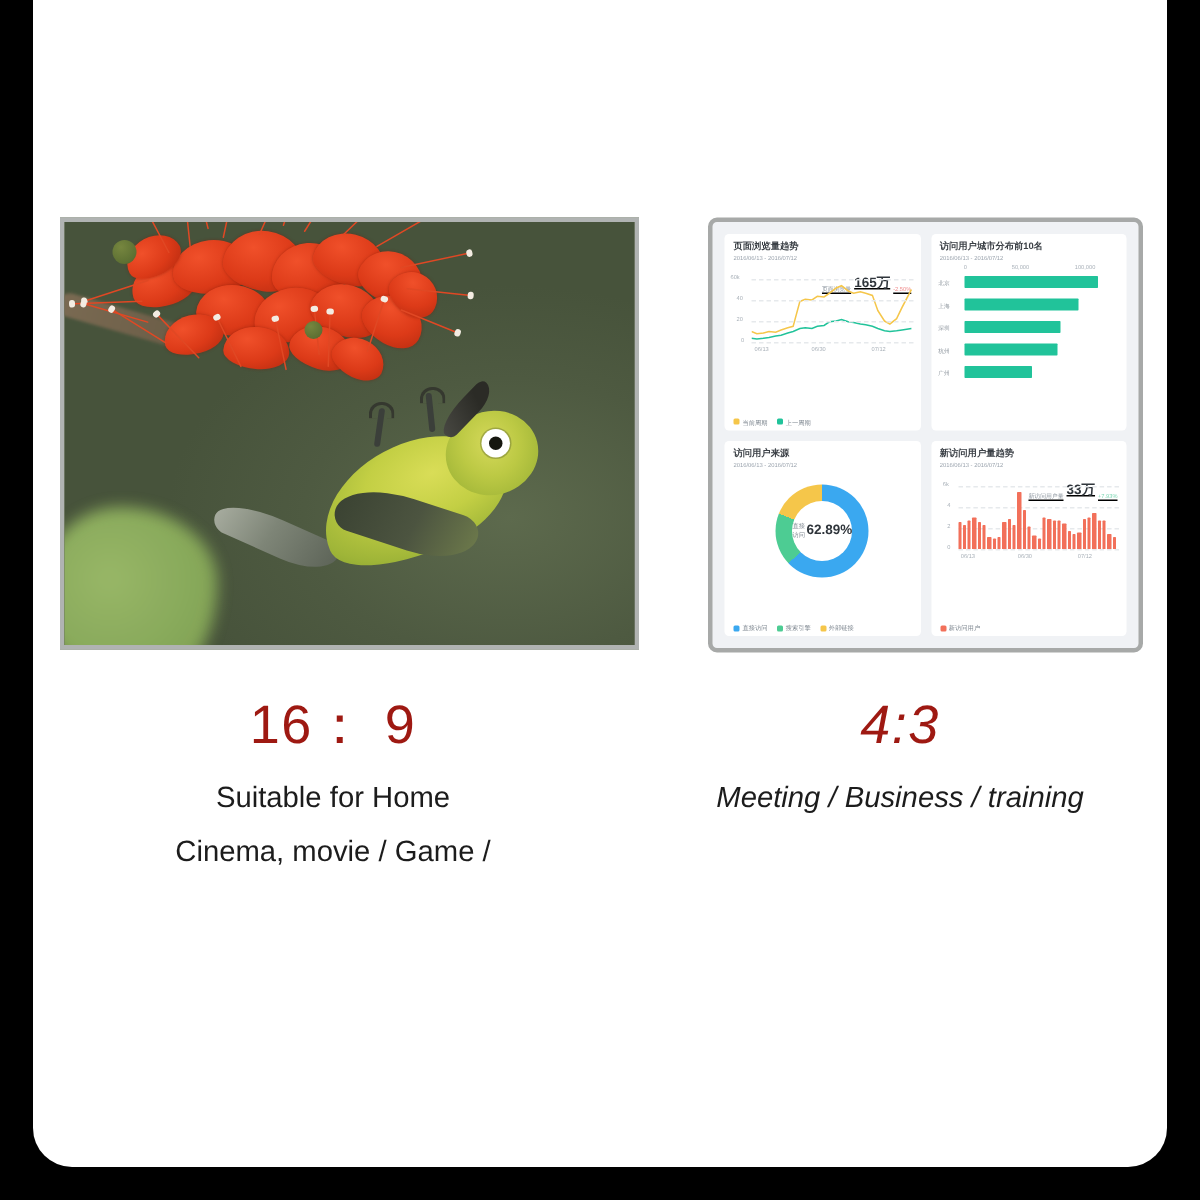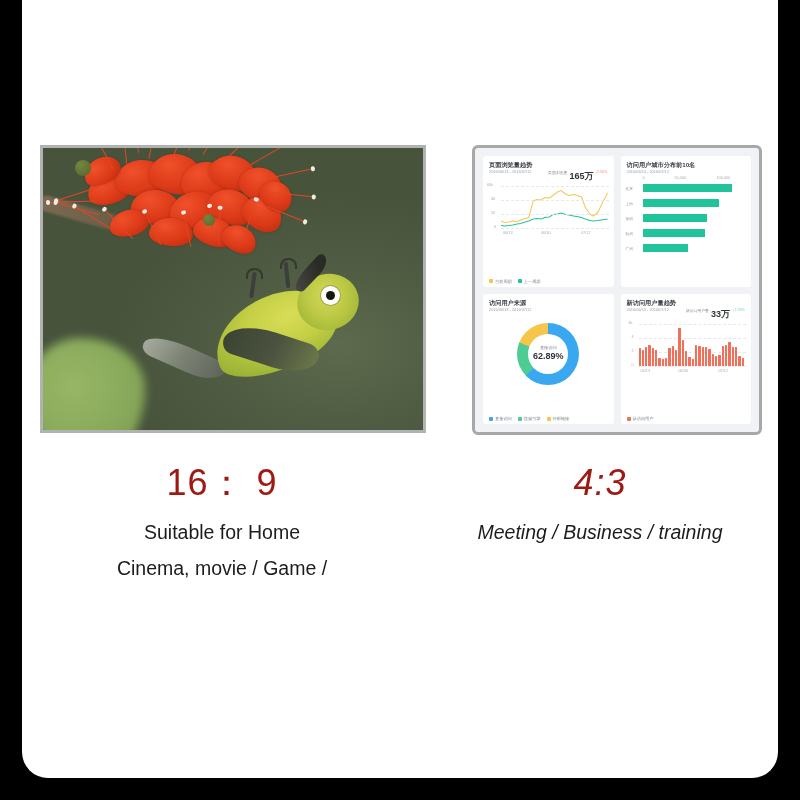--- a/index.html
+++ b/index.html
@@ -205,23 +205,24 @@
     background: #ffffff;
     border-radius: 3px;
     padding: 5px 6px 4px 6px;
     box-sizing: border-box;
     position: relative;
     overflow: hidden;
   }
   .p-title { font-size: 6.2px; font-weight: bold; color: #3a3f45; line-height: 8px; white-space: nowrap; }
   .p-sub   { font-size: 3.9px; color: #9aa3ad; line-height: 6px; white-space: nowrap; }
   .p-kpi {
-    position: absolute; right: 6px; top: 14px;
-    display: flex; align-items: flex-start; gap: 2px;
+    position: absolute; right: 6px; top: 26px;
+    display: flex; align-items: flex-end; gap: 2px;
     white-space: nowrap;
+    text-decoration: underline;
   }
   .kpi-label { font-size: 3.9px; color: #8a939d; }
   .kpi-value { font-size: 9px; font-weight: bold; color: #2f353b; }
   .kpi-delta { font-size: 3.8px; }
   .kpi-delta.down { color: #f08b8b; }
   .kpi-delta.up   { color: #7ed6b4; }
 
   .axis-lbl { position: absolute; font-size: 3.8px; color: #a8b0b8; }
   .legend {
     position: absolute; left: 6px; bottom: 3px;
@@ -243,21 +244,21 @@
     width: 62px; height: 62px; border-radius: 50%;
     background: conic-gradient(from 0deg,
       #3aa8f0 0deg 226deg,
       #4dcc93 226deg 292deg,
       #f5c64a 292deg 360deg);
     display: flex; align-items: center; justify-content: center;
   }
   .donut-hole {
     width: 40px; height: 40px; border-radius: 50%;
     background: #ffffff;
-    display: flex; flex-direction: column; align-items: center; justify-content: center;
+    display: flex; flex-direction: row; align-items: center; justify-content: center;
   }
   .donut-cap { font-size: 4.2px; color: #828b94; line-height: 6px; }
   .donut-pct { font-size: 9px; font-weight: bold; color: #2f353b; line-height: 11px; }
 
   
   .captions {
     position: absolute;
     left: 0; top: 462px;
     width: 756px; height: 200px;
   }

